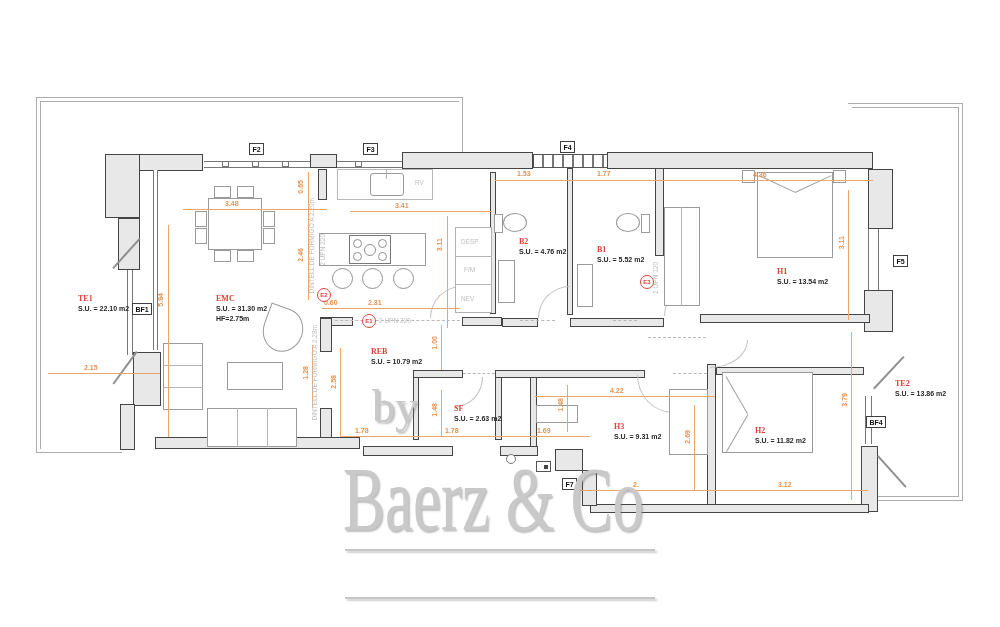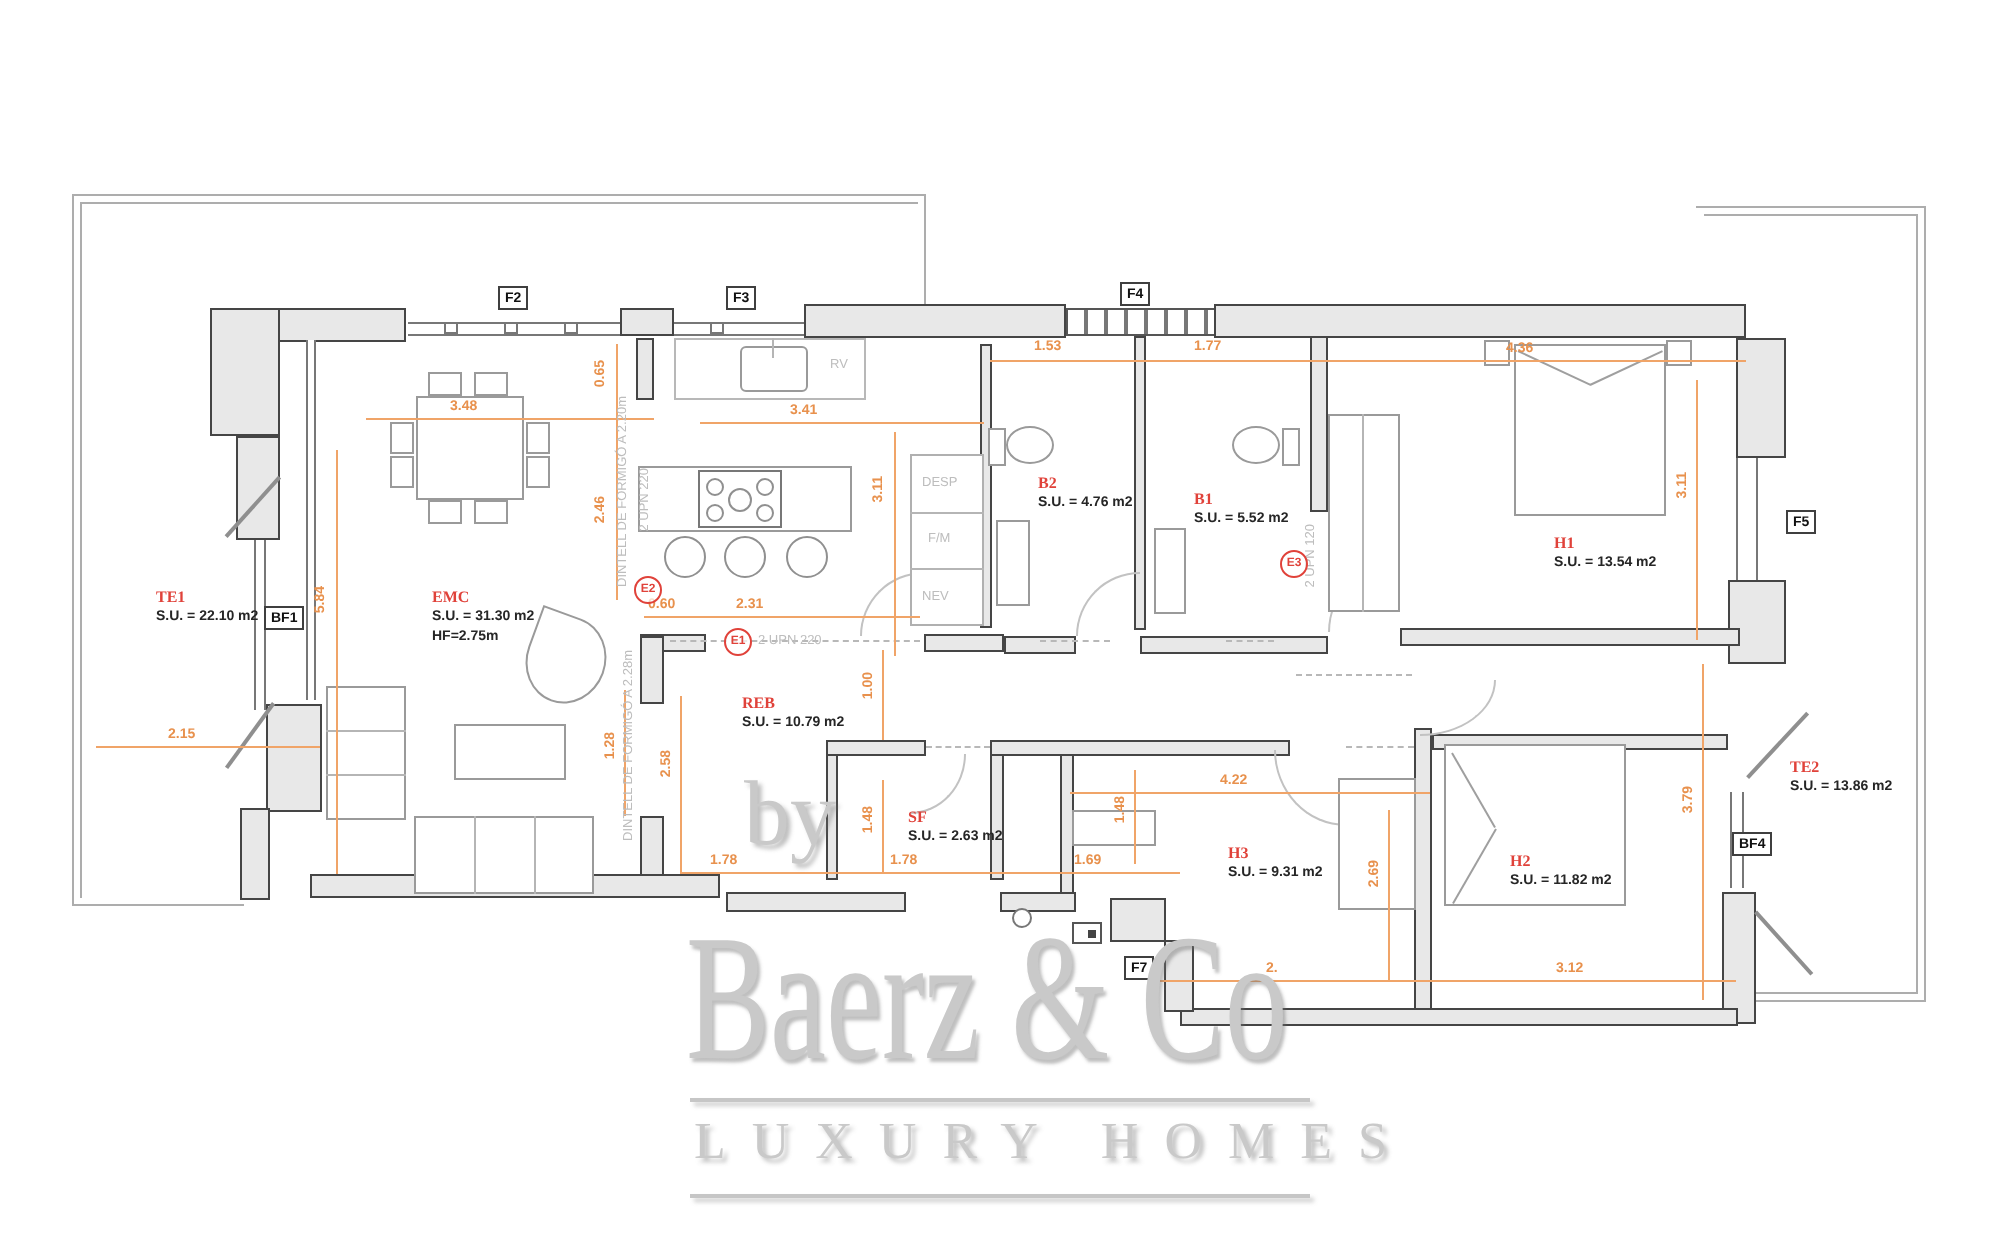--- a/index.html
+++ b/index.html
@@ -276,16 +276,15 @@
   <div class="gt" style="left:379px;top:318px">2 UPN 220</div>
   <div class="gt gtv" style="left:653px;top:262px">2 UPN 120</div>
   <div class="gt" style="left:415px;top:180px">RV</div>
   <div class="gt" style="left:461px;top:239px">DESP</div>
   <div class="gt" style="left:464px;top:267px">F/M</div>
   <div class="gt" style="left:461px;top:296px">NEV</div>
 
   <div class="wm" style="left:372px;top:384px;font-size:46px;">by</div>
   <div class="wm" style="left:343px;top:455px;font-size:90px;transform:scaleX(0.7);transform-origin:0 0">Baerz &amp; Co</div>
   <div class="wm" style="left:345px;top:549px;width:310px;height:2px;background:#c6c6c6;box-shadow:2px 2px 2px rgba(110,110,110,.35)"></div>
-  <div class="wm" style="left:347px;top:558px;font-size:26px;letter-spacing:13px">LUXURY HOMES</div>
   <div class="wm" style="left:345px;top:597px;width:310px;height:2px;background:#c6c6c6;box-shadow:2px 2px 2px rgba(110,110,110,.35)"></div>
 
 </div>
 
 </body></html>

